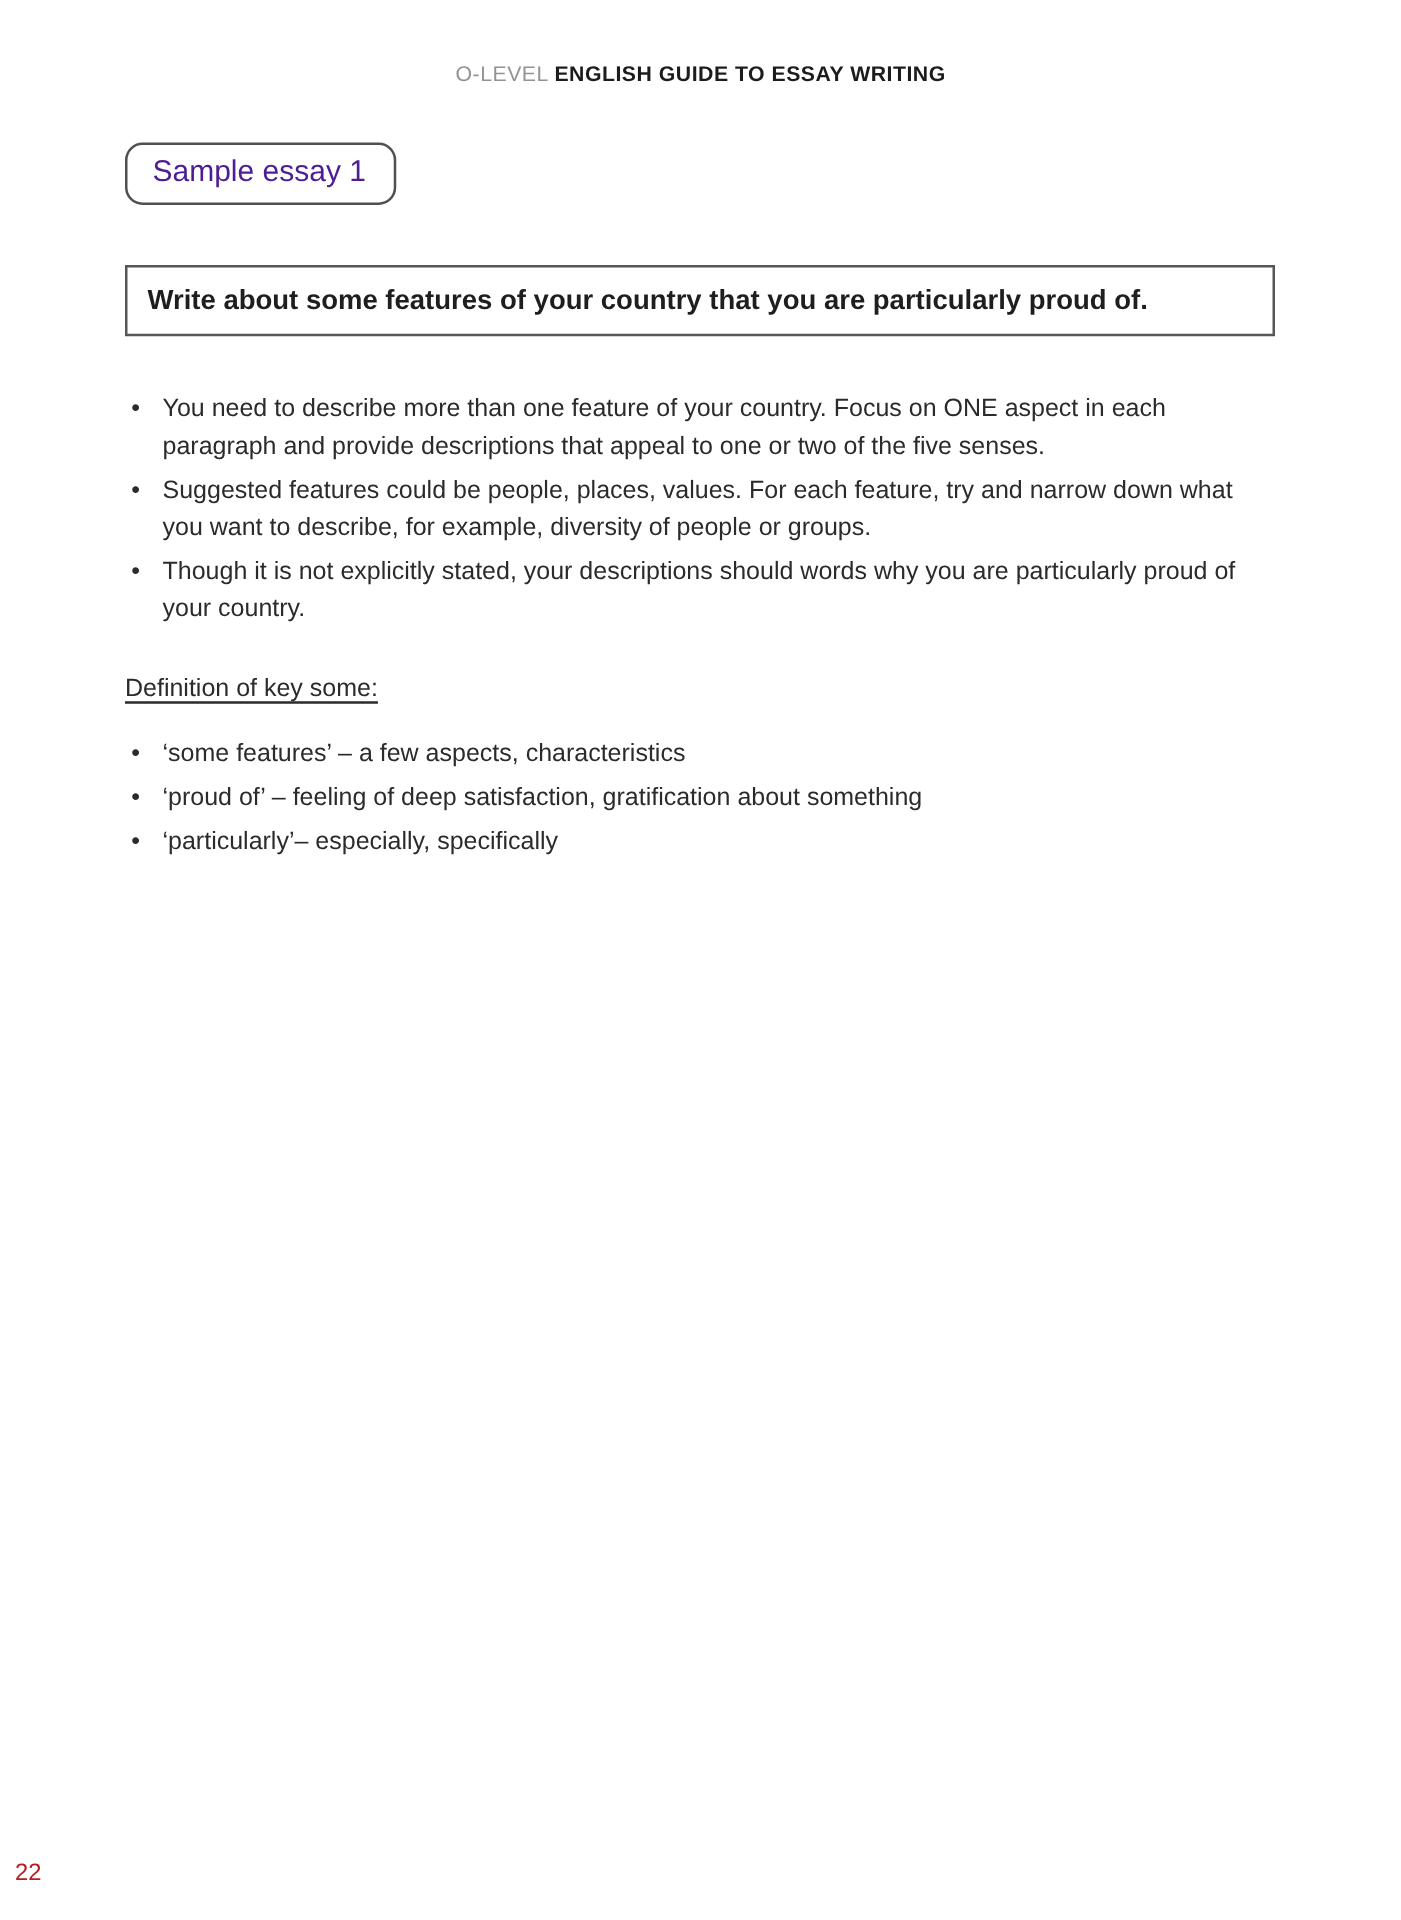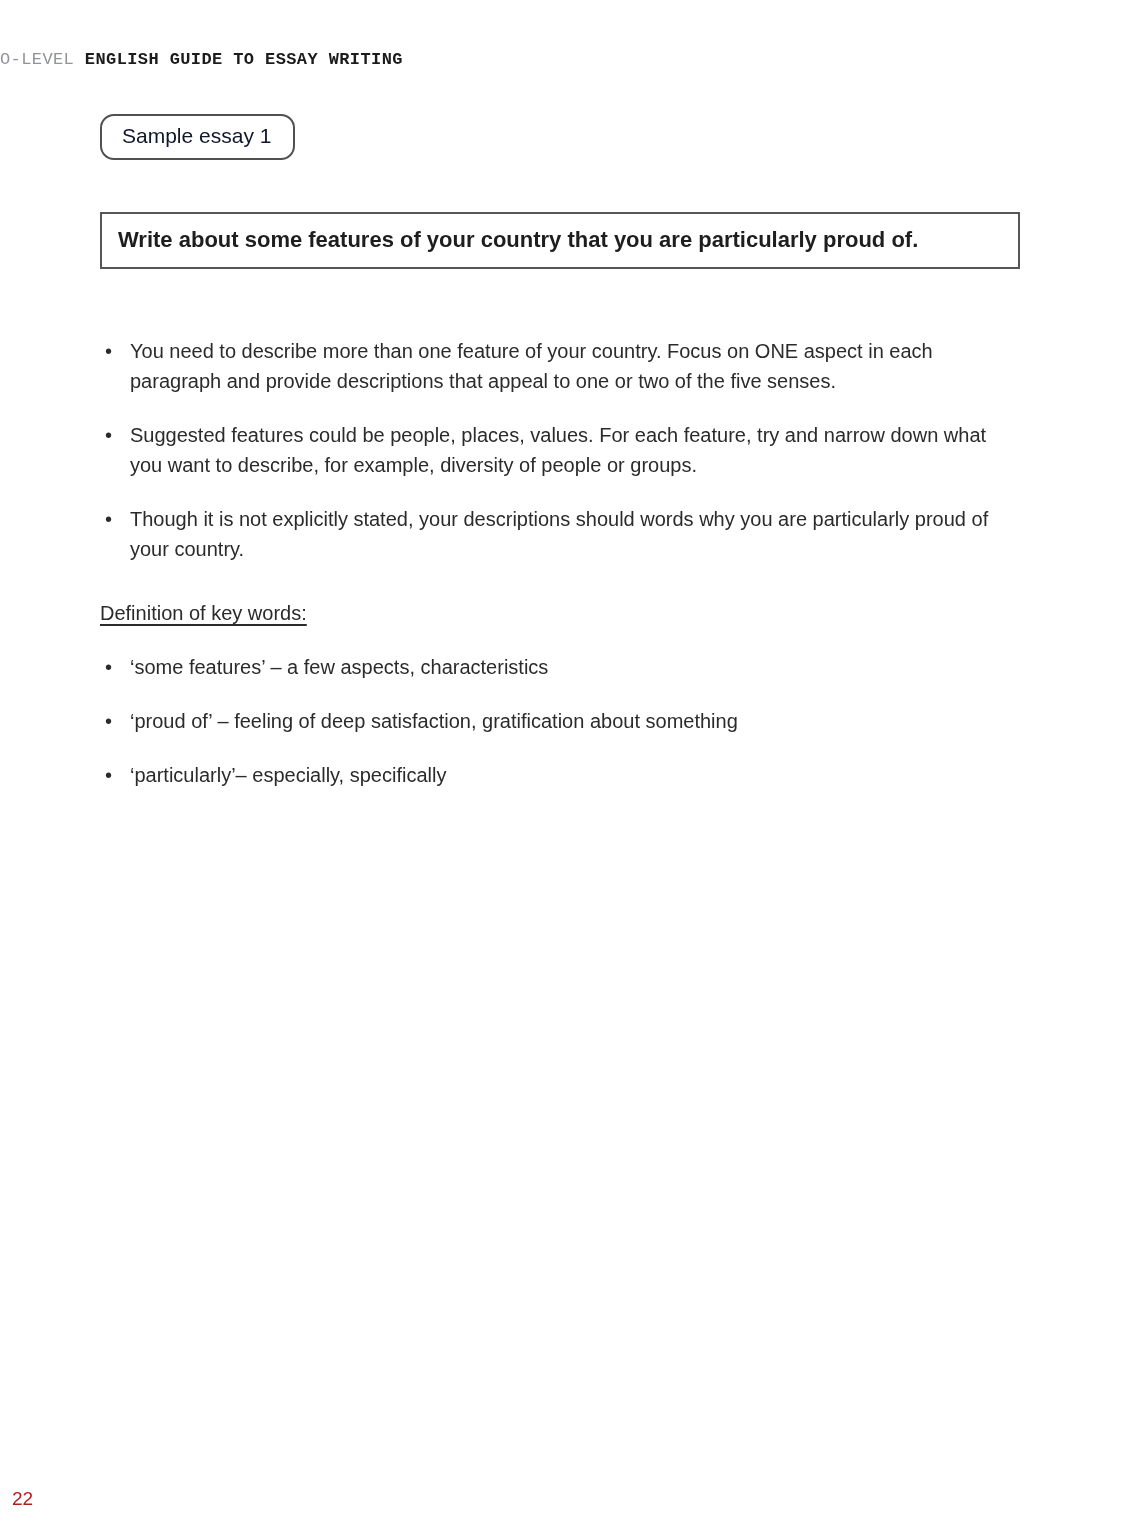--- a/index.html
+++ b/index.html
@@ -16,43 +16,43 @@
     color: #2b2b2b;
     overflow: hidden;
   }
 
   
   .running-header {
     position: absolute;
     top: 50px;
     left: 0;
     width: 100%;
+    text-align: center;
     font-size: 17px;
     letter-spacing: 0.4px;
-    font-family: Liberation Mono, monospace;
   }
   .running-header .prefix {
     color: #919396;
     font-weight: 400;
   }
   .running-header .title {
     color: #1c1c1c;
     font-weight: 700;
   }
 
   
   .sample-badge {
     position: absolute;
     left: 100px;
     top: 114px;
     border: 2px solid #4f5052;
     border-radius: 14px;
     padding: 8px 22px 10px 20px;
-    font-size: 21px;
-    color: #0f172a;
+    font-size: 24px;
+    color: #4c1d95;
     background: #ffffff;
   }
 
   
   .prompt-box {
     position: absolute;
     left: 100px;
     top: 212px;
     width: 920px;
     box-sizing: border-box;
@@ -83,21 +83,20 @@
   }
   ul.bullet-list {
     list-style: none;
     margin: 0 0 34px 0;
     padding: 0;
   }
   ul.bullet-list li {
     position: relative;
     padding-left: 30px;
     margin-bottom: 5px;
-    margin-top: 24px;
   }
   ul.bullet-list li::before {
     content: "\2022";
     position: absolute;
     left: 5px;
     top: 0;
     font-size: 20px;
     color: #2b2b2b;
   }
 
@@ -132,21 +131,21 @@
   </div>
 
   <div class="content">
 
     <ul class="bullet-list">
       <li>You need to describe more than one feature of your country. Focus on ONE aspect in each paragraph and provide descriptions that appeal to one or two of the five senses.</li>
       <li>Suggested features could be people, places, values. For each feature, try and narrow down what you want to describe, for example, diversity of people or groups.</li>
       <li>Though it is not explicitly stated, your descriptions should words why you are particularly proud of your country.</li>
     </ul>
 
-    <h2 class="section-heading">Definition of key words:</h2>
+    <h2 class="section-heading">Definition of key some:</h2>
     <ul class="bullet-list">
       <li>‘some features’ – a few aspects, characteristics</li>
       <li>‘proud of’ – feeling of deep satisfaction, gratification about something</li>
       <li>‘particularly’– especially, specifically</li>
     </ul>
 
   </div>
 
   <div class="page-number">22</div>
 

